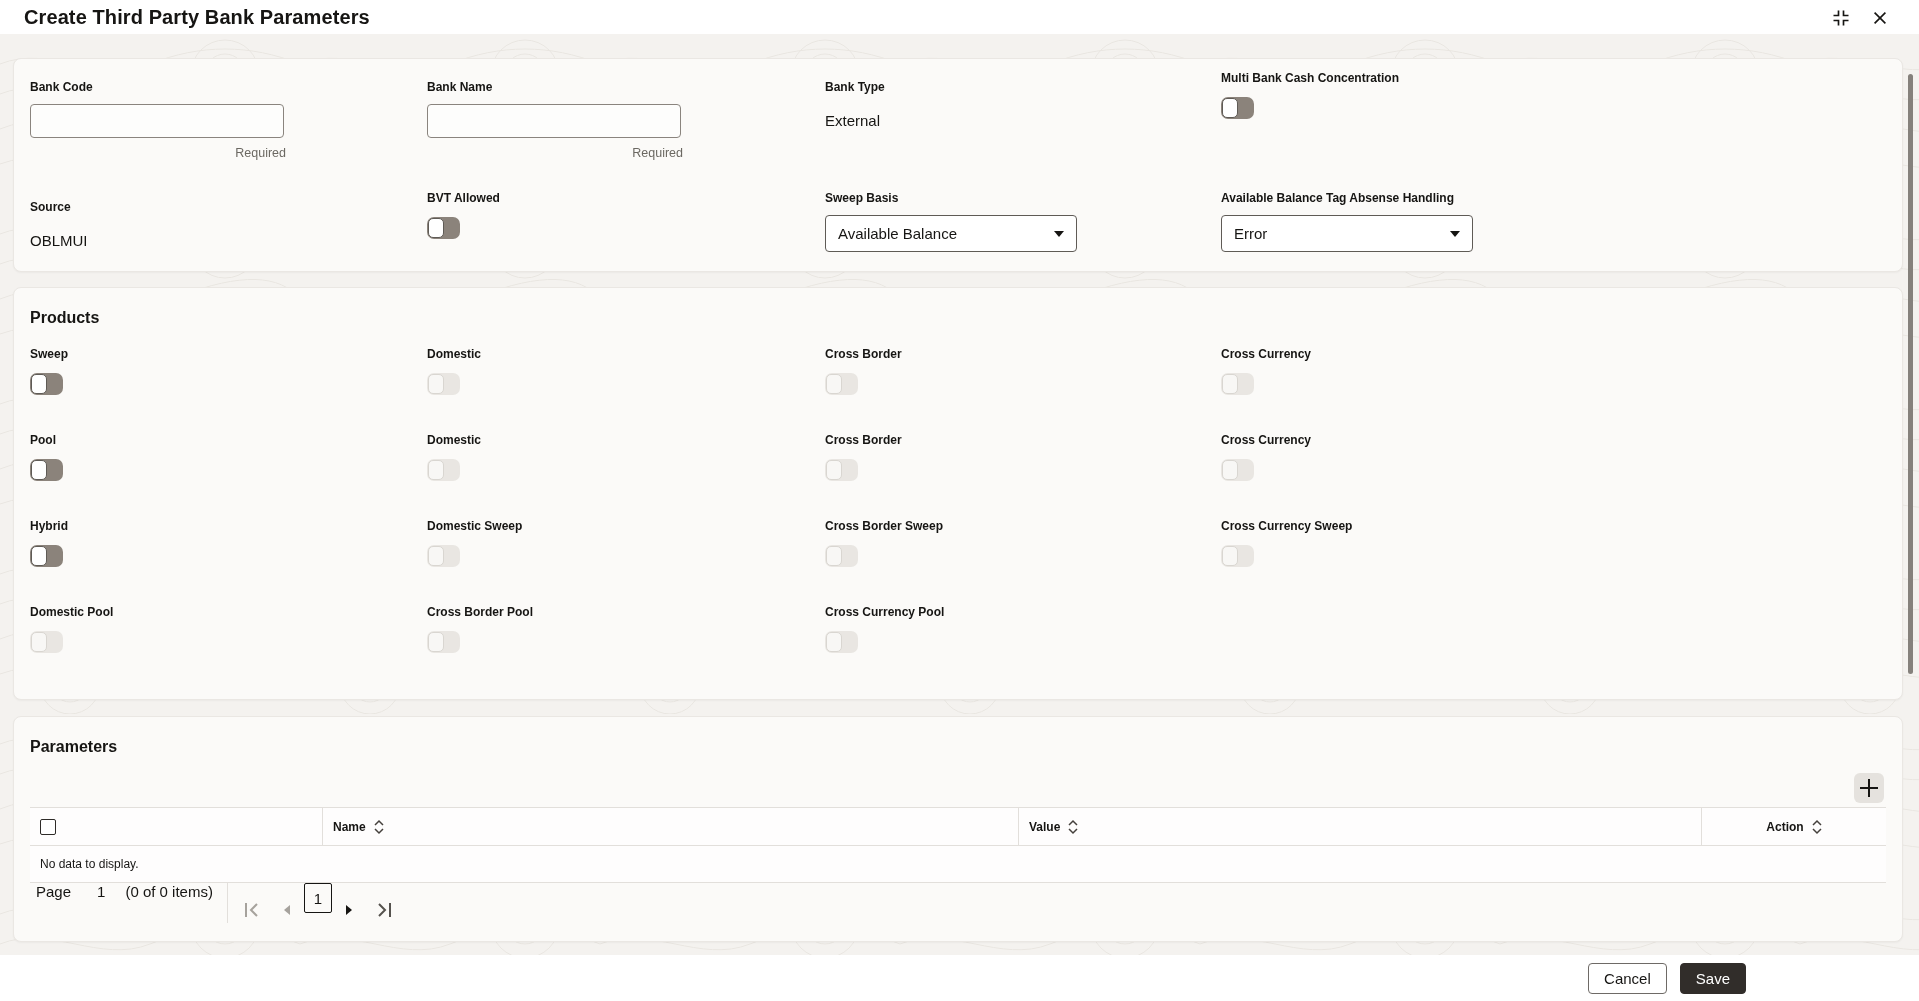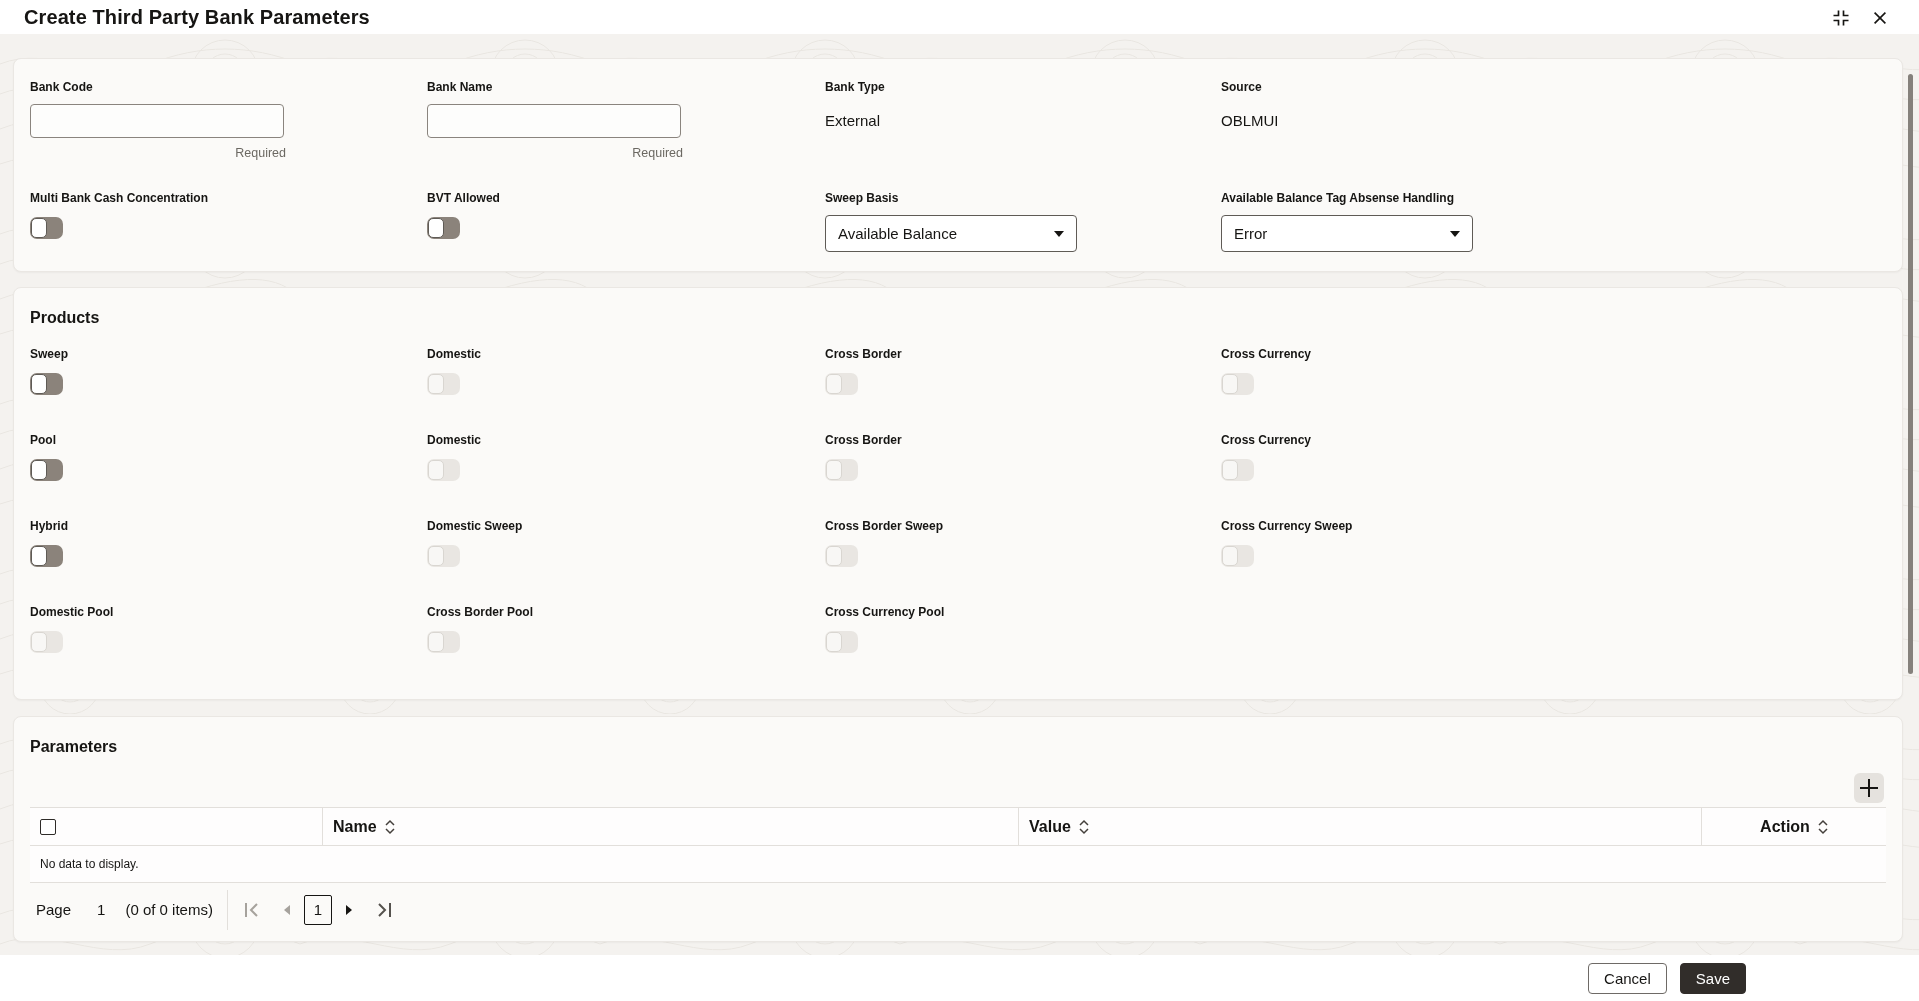--- a/index.html
+++ b/index.html
@@ -52,27 +52,27 @@
   .prod-row + .prod-row { margin-top:36px; }
   .prod-row .f-label { margin-bottom:0; }
 
   
   .panel3 { padding-top:21px; }
   .add-btn { position:absolute; top:56px; right:18px; width:30px; height:30px; background:#e5e2de;
              border-radius:6px; border:none; display:flex; align-items:center; justify-content:center; cursor:pointer; }
   .ptable { margin-top:51px; border-top:1px solid #e2dfdb; }
   .thead { display:grid; grid-template-columns:293px 696px 683px 1fr; height:38px; background:#fefdfd;
            border-bottom:1px solid #e2dfdb; }
-  .th { display:flex; align-items:center; gap:8px; padding-left:10px; font-size:16px; font-weight:700; }
+  .th { display:flex; align-items:center; gap:8px; padding-left:10px; font-size:12px; font-weight:700; }
   .th.sep { border-right:1px solid #e2dfdb; }
   .th.center { justify-content:center; padding-left:0; }
   .cb { width:16px; height:16px; border:1.5px solid #2e2b28; border-radius:2px; background:#fff; cursor:pointer; }
   .empty-row { height:37px; background:#fefdfd; border-bottom:1px solid #e2dfdb; display:flex;
                align-items:center; padding-left:10px; font-size:12px; }
-  .pagination { display:flex; align-items:center; height:53px; padding-left:6px; font-size:15px; gap:0; }
+  .pagination { display:flex; height:53px; padding-left:6px; font-size:15px; gap:0; }
   .pg-gap { width:20px; }
   .pg-gap-lg { width:26px; }
   .vsep { width:1px; height:40px; background:#e2dfdb; margin:0 14px; }
   .page-box { width:28px; height:30px; border:1px solid #161513; border-radius:2px; display:flex;
               align-items:center; justify-content:center; font-size:15px; margin:0 12px; cursor:pointer; }
   .pg-icon { display:flex; align-items:center; cursor:pointer; }
 
   
   .footer { position:absolute; bottom:0; left:0; width:1766px; height:46px; background:#fff; z-index:5;
             display:flex; align-items:center; justify-content:flex-end; gap:13px; padding-right:20px; }
@@ -133,30 +133,30 @@
     </div>
     <div class="fld">
       <div class="f-label">Bank Name</div>
       <input class="txt-input" type="text" value="" style="">
       <div class="hint">Required</div>
     </div>
     <div class="fld">
       <div class="f-label">Bank Type</div>
       <div class="ro-value">External</div>
     </div>
-    <div class="fld">
-      <div class="f-label">Source</div>
-      <div class="ro-value">OBLMUI</div>
-    </div>
-
     <div class="fld" style="padding-top:10px;">
       <div class="f-label">Multi Bank Cash Concentration</div>
       <div class="toggle">
           <span class="knob"></span>
         </div>
+    </div>
+
+    <div class="fld">
+      <div class="f-label">Source</div>
+      <div class="ro-value">OBLMUI</div>
     </div>
     <div class="fld" style="padding-top:10px;">
       <div class="f-label">BVT Allowed</div>
       <div class="toggle">
           <span class="knob"></span>
         </div>
     </div>
     <div class="fld" style="padding-top:10px;">
       <div class="f-label">Sweep Basis</div>
       <div class="select">

